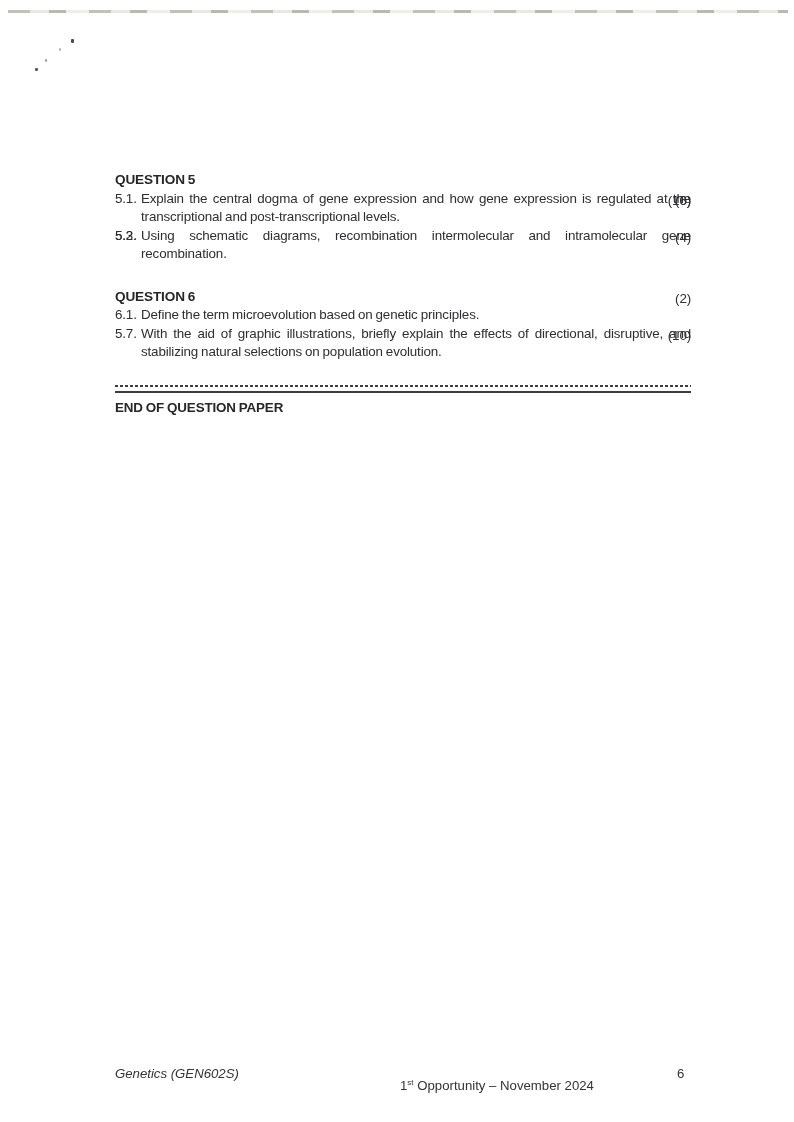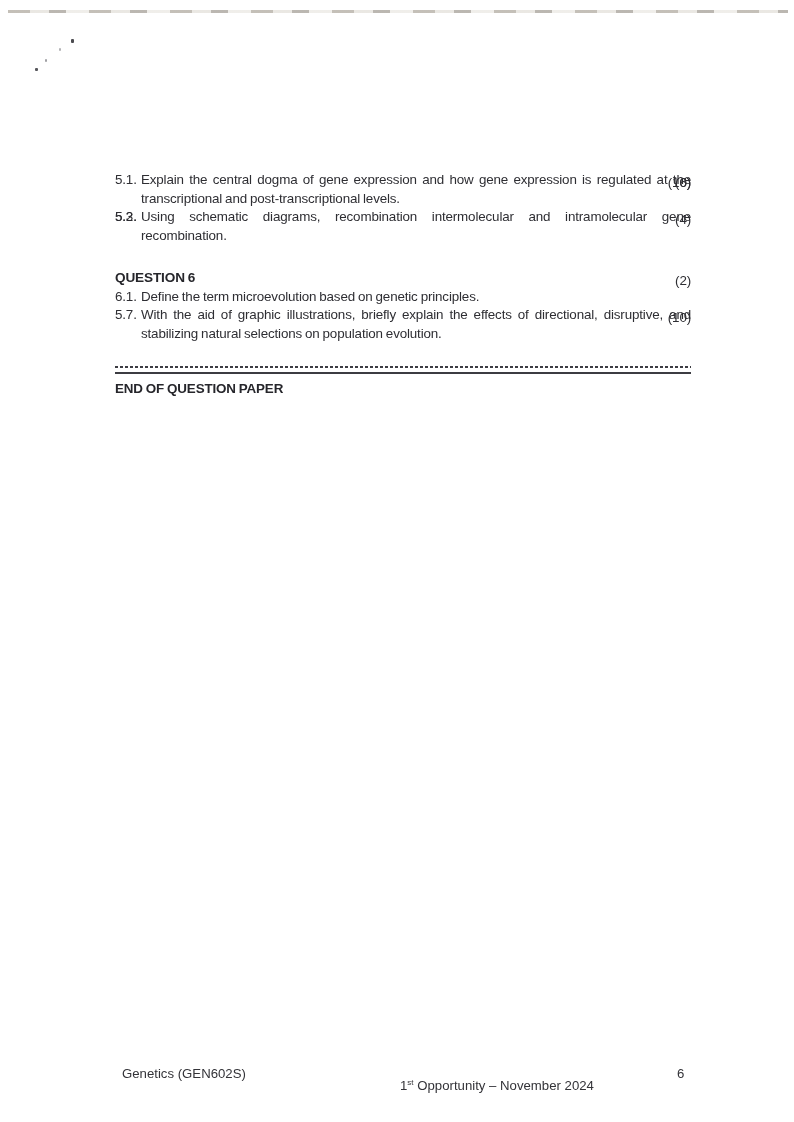--- a/index.html
+++ b/index.html
@@ -73,39 +73,40 @@
     color: #26262b;
   }
 
   
   .footer {
     position: absolute;
     top: 1066px; left: 0; width: 794px;
     font-size: 13.2px;
     color: #333338;
   }
-  .footer-left { position: absolute; left: 122px; top: 0; }
+  .footer-left { position: absolute; left: 115px; top: 0; font-style: italic; }
   .footer-center { position: absolute; left: 400px; top: 12px; }
   .footer-page { position: absolute; left: 677px; top: 0; }
   .sup { font-size: 8px; vertical-align: super; letter-spacing: 0; }
 </style>
 </head>
 <body>
 
 <div class="page">
 
   <div class="scan-line-top"></div>
   <div class="scan-dot dot-a"></div>
   <div class="scan-dot dot-b"></div>
   <div class="scan-dot dot-c"></div>
   <div class="scan-dot dot-d"></div>
 
   <main class="content">
 
     <section>
+      <h2 class="q-heading">QUESTION 5</h2>
 
       <div class="q-item">
         <span class="q-num">5.1.</span>
         <span class="q-text">Explain the central dogma of gene expression and how gene expression is regulated at the transcriptional and post-transcriptional levels.</span>
         <span class="q-marks">(10)</span>
       </div>
 
       <div class="q-item">
         <span class="q-num">5.2.</span>
         <span class="q-marks">(6)</span>

